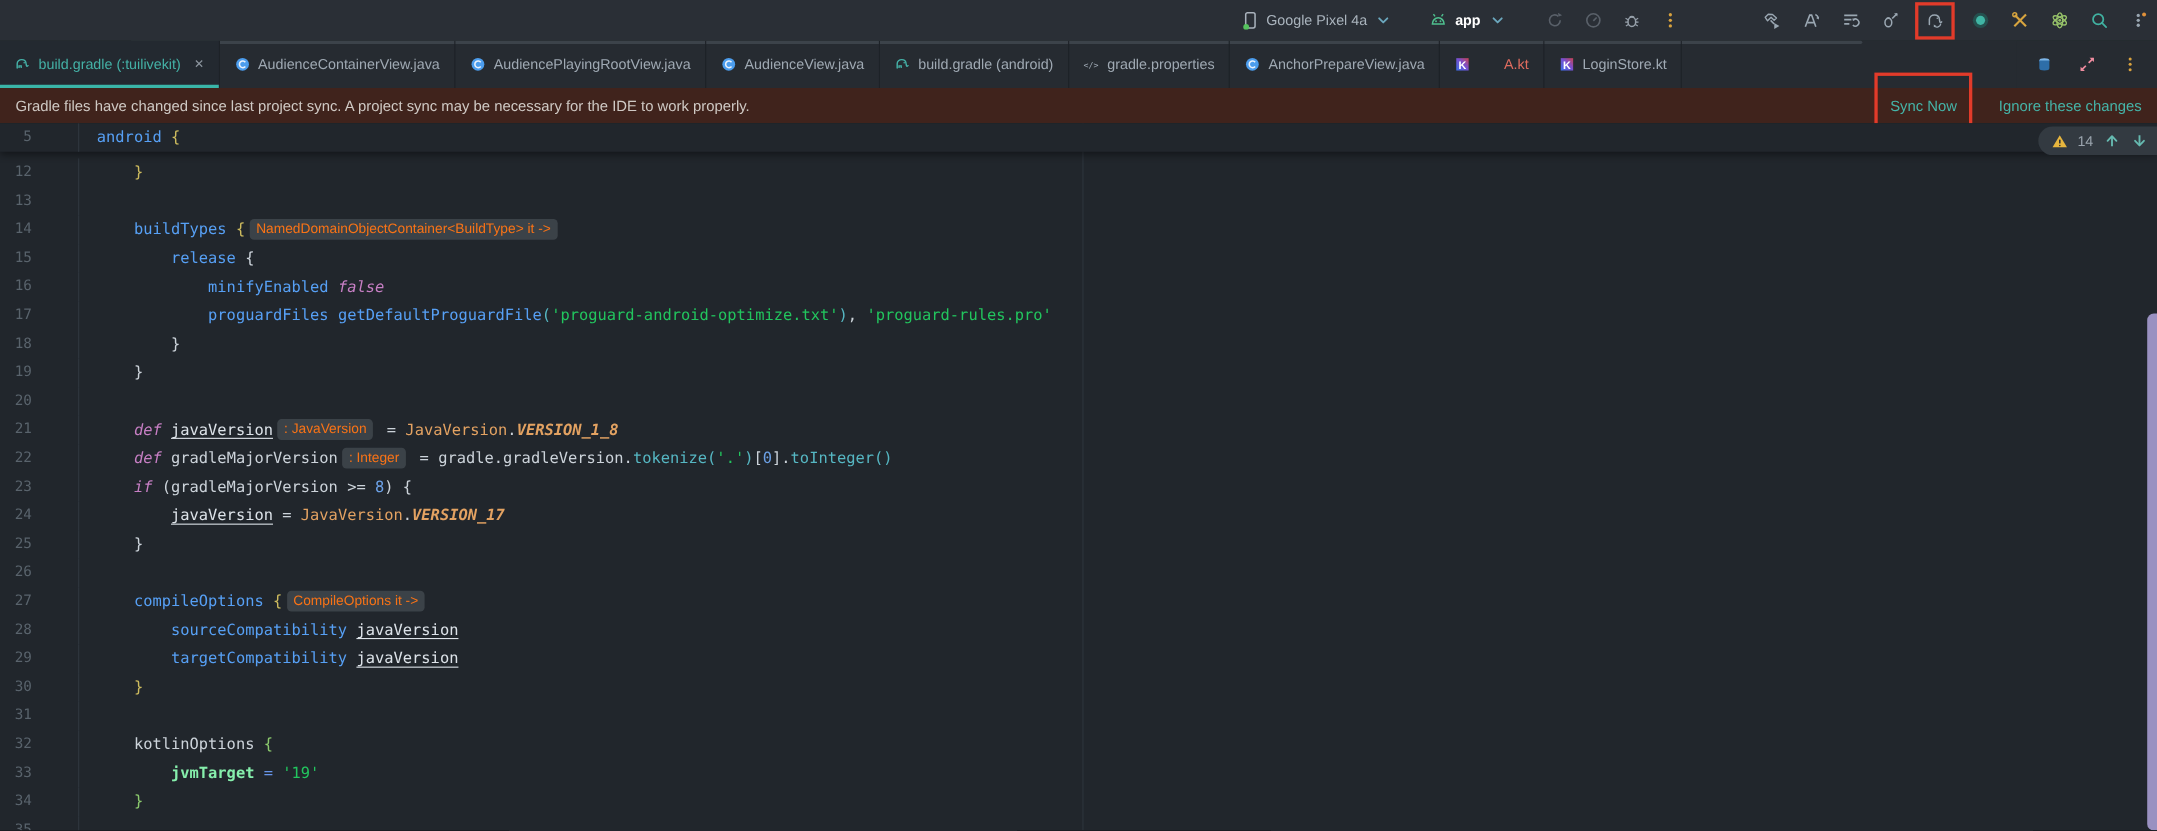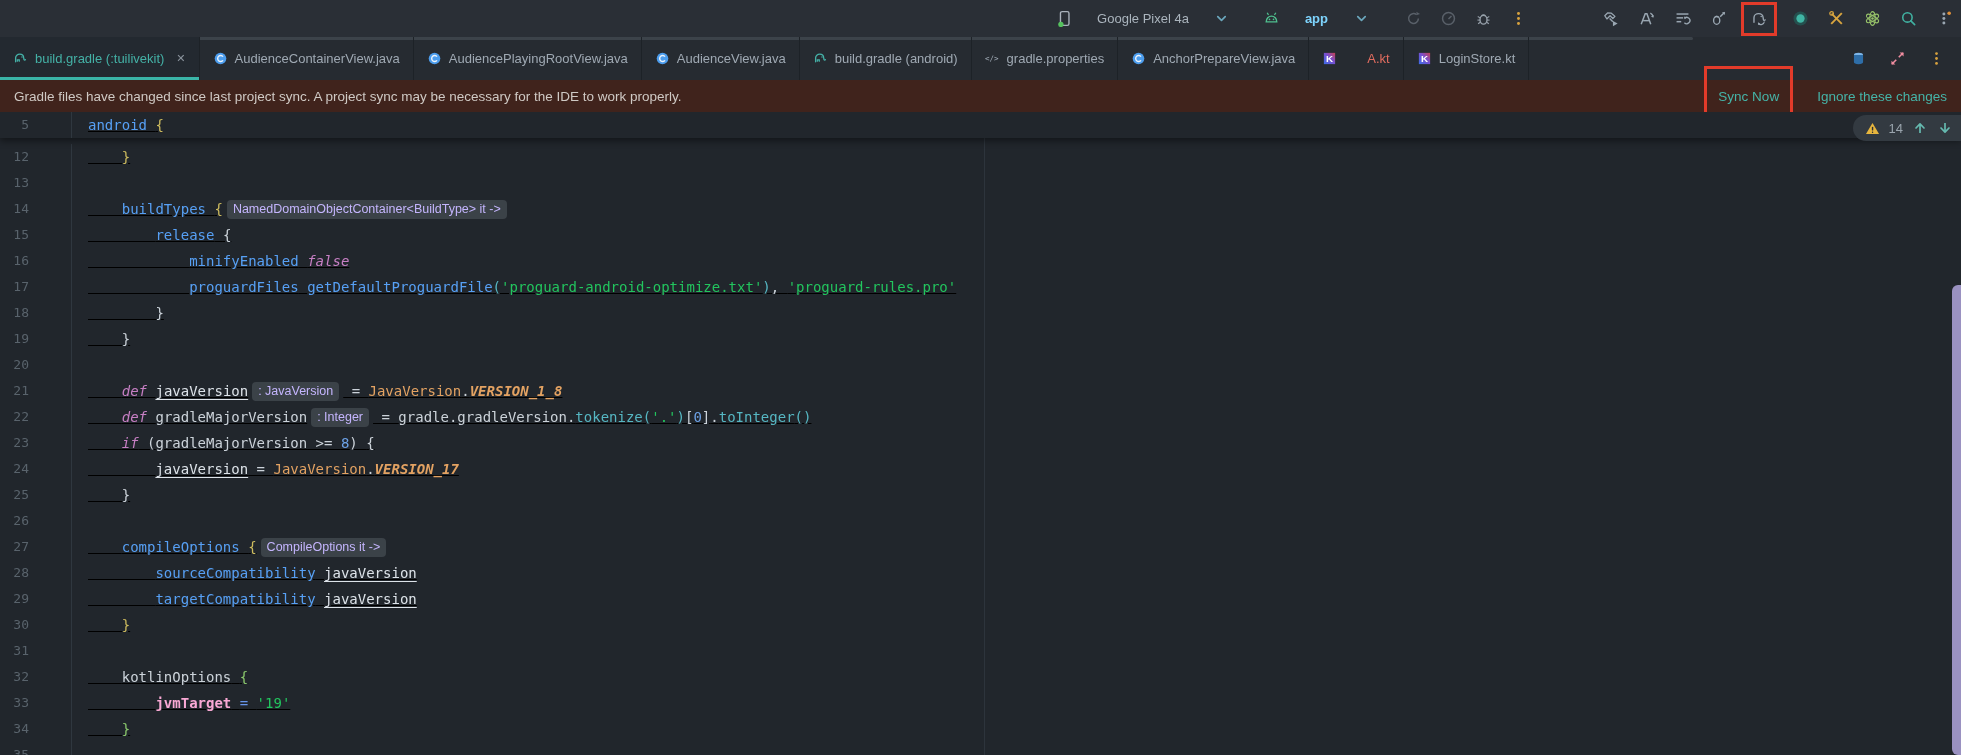--- a/index.html
+++ b/index.html
@@ -4,23 +4,23 @@
 <style>
   html,body{margin:0;padding:0;background:#14181c;}
   .app{position:relative;width:1961px;height:755px;overflow:hidden;background:#21262c;
        font-family:"Liberation Sans",sans-serif;-webkit-font-smoothing:antialiased;}
   
   .toolbar{height:37px;background:#2a2f36;display:flex;align-items:center;}
   .tb-spacer{flex:1;}
   .grp{display:flex;align-items:center;}
   .icn{width:26px;height:26px;display:flex;align-items:center;justify-content:center;flex:0 0 auto;border-radius:4px;}
   .icn svg{width:17px;height:17px;display:block;}
-  .sel{display:flex;align-items:center;gap:20px;color:#aab4bd;font-size:13px;cursor:default;}
+  .sel{display:flex;align-items:center;gap:2px;color:#aab4bd;font-size:13px;cursor:default;}
   .sel .lbl{white-space:nowrap;}
-  .runlbl{color:#7dd3fc;font-weight:bold;}
+  .runlbl{color:#ffffff;font-weight:bold;}
   .grp1{gap:9px;margin-left:26px;}
   .grp2{gap:10px;margin-left:66px;margin-right:4px;}
   .redbox{border:3px solid #e23b2a;padding:1px 2px;display:flex;align-items:center;}
   
   .tabbar{height:43px;background:#262b31;position:relative;display:flex;align-items:stretch;}
   .tabscroll{position:absolute;top:0;left:118px;width:1575px;height:3px;background:#4b535c;border-radius:2px;opacity:.6;}
   .tabs{display:flex;flex-wrap:nowrap;overflow:hidden;}
   .tab{display:flex;align-items:center;gap:7px;padding:0 13px;font-size:13px;color:#9fa9b3;
        border-right:1px solid #1d2227;position:relative;white-space:nowrap;cursor:default;}
   .tab.active{color:#44b1a6;background:#232930;box-shadow:inset 0 -3px 0 #3ab5a8;}
@@ -35,39 +35,39 @@
   .banner .actions{margin-left:auto;display:flex;align-items:center;gap:24px;padding-right:14px;}
   .blink{color:#45b4a8;cursor:pointer;white-space:nowrap;font-size:13.5px;}
   .syncbox{border:3px solid #e23b2a;padding:20px 11px;margin:-4px 0;}
   
   .editor{position:relative;height:643px;overflow:hidden;background:#21262c;}
   .marginguide{position:absolute;left:984px;top:0;bottom:0;width:1px;background:#2d343c;z-index:0;}
   .row{display:flex;height:26px;line-height:26px;font-family:"DejaVu Sans Mono","Liberation Mono",monospace;
        font-size:14px;white-space:pre;position:relative;z-index:1;}
   .gutter{flex:0 0 72px;box-sizing:border-box;text-align:right;padding-right:42px;color:#59636c;
           border-right:1px solid #2f373f;font-size:13px;}
-  .codeln{padding-left:16px;text-decoration:underline;}
+  .codeln{padding-left:16px;}
   .sticky{position:relative;z-index:2;background:#21262c;box-shadow:0 3px 7px rgba(0,0,0,.45);}
   .coderows{padding-top:6px;}
   
   .t-pl{color:#ccd3da;}
   .t-pr{color:#57a0f5;}
   .t-kw{color:#c77fc4;font-style:italic;}
   .t-st{color:#22c55e;}
   .t-cl{color:#e3a262;}
   .t-co{color:#e3a262;font-weight:bold;font-style:italic;}
   .t-fn{color:#56b7c3;}
   .t-nu{color:#6ca1e6;}
   .t-by{color:#cdbb5e;}
   .t-gb{color:#8bc96d;}
   .t-bp{color:#ccd3da;}
   .t-ul{color:#dde3e9;text-decoration:underline;text-underline-offset:3px;}
-  .t-bd{color:#f9a8d4;font-weight:bold;}
+  .t-bd{color:#86efac;font-weight:bold;}
   .t-eq{color:#6795eb;}
-  .t-h{display:inline-block;background:#3b4248;color:#c4b5fd;border-radius:4px;padding:0 6px;margin:0 4px;
+  .t-h{display:inline-block;background:#3b4248;color:#f97316;border-radius:4px;padding:0 6px;margin:0 4px;
        font-family:"Liberation Sans",sans-serif;font-size:12.5px;line-height:19px;vertical-align:1px;}
   
   .pill{position:absolute;top:3px;right:0;height:26px;background:#333a41;border-radius:13px 0 0 13px;
         display:flex;align-items:center;gap:9px;padding:0 8px 0 12px;z-index:3;font-size:13px;color:#9aa4ad;}
   .pill svg{display:block;}
   
   .vscroll{position:absolute;right:0;top:173px;width:9px;height:470px;background:#a79dd1;opacity:.9;
            border-radius:6px 0 0 6px;z-index:3;}
 </style>
 </head>

